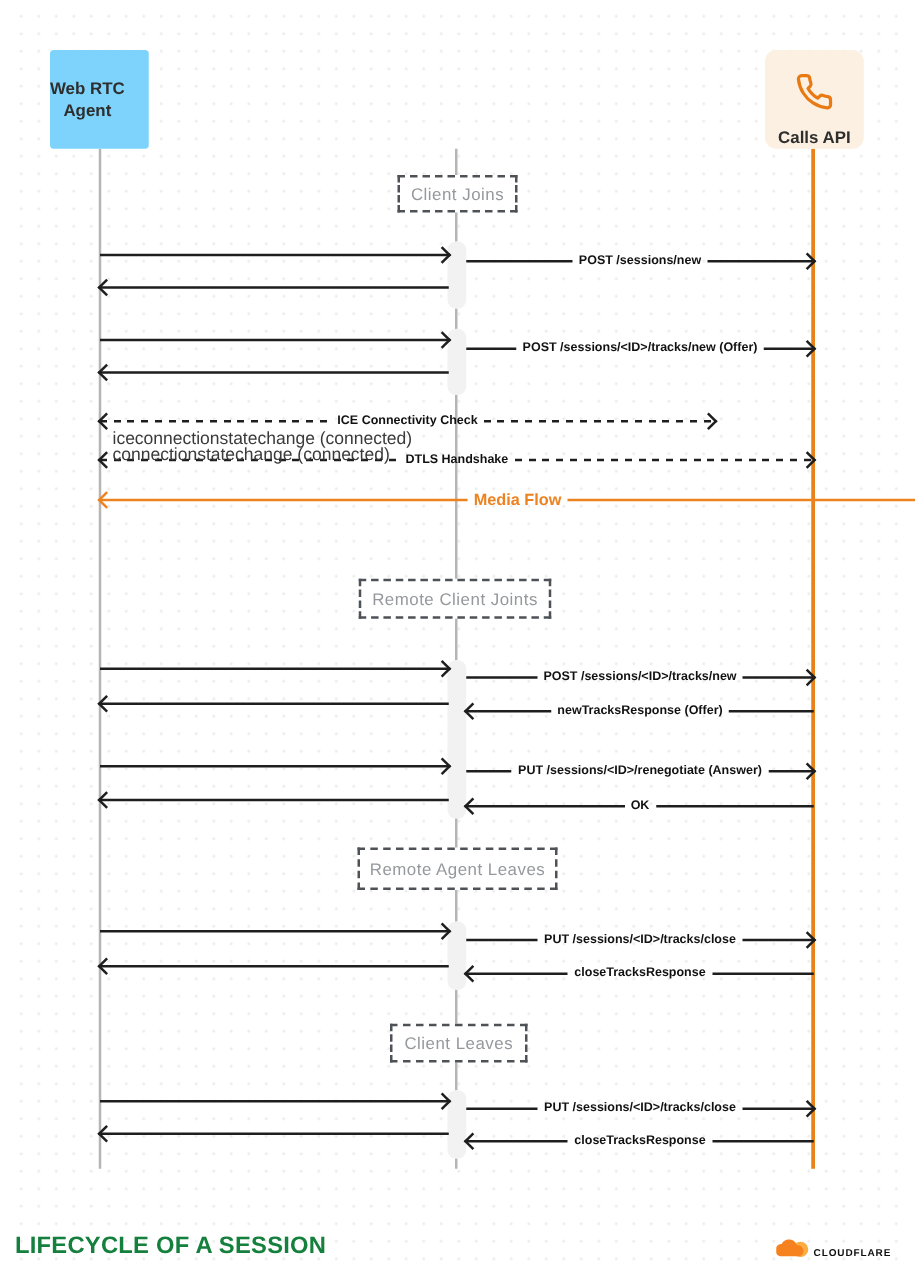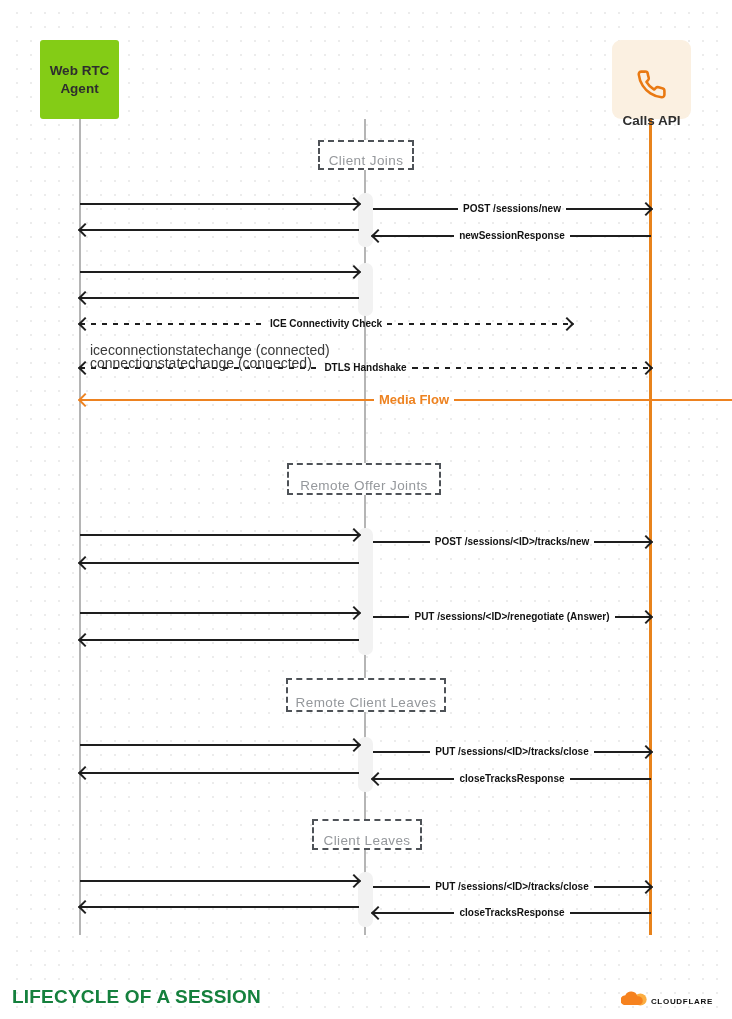--- a/index.html
+++ b/index.html
@@ -8,37 +8,37 @@
     font-family:"Liberation Sans", sans-serif;border-radius:10px;
   }
   .dots{
     position:absolute;left:8px;top:6px;right:8px;bottom:8px;border-radius:8px;
     background-image:radial-gradient(circle,#ECECEC 1.1px,transparent 1.3px);
     background-size:14px 14px;background-position:2px 0px;
   }
   
   .actor{
     position:absolute;top:40px;width:79px;height:79px;display:flex;
-    align-items:center;justify-content:center;text-align:center;
+    align-items:center;justify-content:flex-start;text-align:center;
     font-weight:bold;font-size:13.5px;line-height:1.32;color:#2E2E2E;
-    background:#84cc16;border-radius:3px;white-space:pre-line;z-index:5;
+    background:#7dd3fc;border-radius:3px;white-space:pre-line;z-index:5;
   }
   .actor.calls{
     background:#FBF0E1;border-radius:9px;flex-direction:column;gap:7px;
-    justify-content:flex-start;padding-top:11px;box-sizing:border-box;
+    justify-content:flex-start;box-sizing:border-box;
   }
   
   .lifeline{position:absolute;top:119px;height:816px;width:2px;background:#B5B5B5;z-index:1;}
   .lifeline.orange{width:3px;background:#E8831C;}
   
   .bar{position:absolute;left:358px;width:15px;background:#F2F2F2;border-radius:7px;z-index:2;}
   
   .phase{
     position:absolute;background:#fff;border:2px dashed #4E5257;z-index:4;
-    display:flex;align-items:flex-end;justify-content:center;box-sizing:border-box;
+    display:flex;align-items:center;justify-content:center;box-sizing:border-box;
     color:#95989C;font-size:13.5px;letter-spacing:.4px;white-space:nowrap;
   }
   
   .arrow{position:absolute;height:12px;display:flex;align-items:center;z-index:3;}
   .arrow .shaft{flex:1;height:2.5px;background:#1E1E1E;}
   .arrow .seg{flex:1;min-width:2px;height:2.5px;background:#1E1E1E;}
   .arrow.dashed .seg{background:repeating-linear-gradient(90deg,#1E1E1E 0 5.5px,transparent 5.5px 11px);}
   .arrow .msg{
     font-weight:bold;font-size:10px;color:#111;margin:0 5px;white-space:nowrap;
     position:relative;top:-0.5px;
@@ -84,60 +84,60 @@
         <path d="M22 16.92v3a2 2 0 0 1-2.18 2 19.79 19.79 0 0 1-8.63-3.07 19.5 19.5 0 0 1-6-6 19.79 19.79 0 0 1-3.07-8.67A2 2 0 0 1 4.11 2h3a2 2 0 0 1 2 1.72 12.84 12.84 0 0 0 .7 2.81 2 2 0 0 1-.45 2.11L8.09 9.91a16 16 0 0 0 6 6l1.27-1.27a2 2 0 0 1 2.11-.45 12.84 12.84 0 0 0 2.81.7A2 2 0 0 1 22 16.92z"></path>
       </svg>
     </span>
     <span>Calls API</span>
   </div>
 
   <div class="phase" style="left:318px;top:140px;width:96px;height:30px">
     <span>Client Joins</span>
   </div>
   <div class="phase" style="left:287px;top:463px;width:154px;height:32px">
-    <span>Remote Offer Joints</span>
+    <span>Remote Client Joints</span>
   </div>
   <div class="phase" style="left:286px;top:678px;width:160px;height:34px">
-    <span>Remote Client Leaves</span>
+    <span>Remote Agent Leaves</span>
   </div>
   <div class="phase" style="left:312px;top:819px;width:110px;height:31px">
     <span>Client Leaves</span>
   </div>
 
   <div class="arrow" style="left:80px;top:198px;width:279px">
     <span class="shaft"></span>
       <span class="head r"></span>
   </div>
   <div class="arrow" style="left:373px;top:203px;width:278px">
     <span class="seg"></span>
       <span class="msg">POST /sessions/new</span>
       <span class="seg"></span>
     <span class="head r"></span>
   </div>
-  <div class="arrow" style="left:373px;top:230px;width:278px">
-    <span class="head l"></span>
-    <span class="seg"></span>
-      <span class="msg">newSessionResponse</span>
-      <span class="seg"></span>
-  </div>
   <div class="arrow" style="left:80px;top:224px;width:279px">
     <span class="head l"></span>
       <span class="shaft"></span>
   </div>
 
   <div class="arrow" style="left:80px;top:266px;width:279px">
     <span class="shaft"></span>
       <span class="head r"></span>
   </div>
+  <div class="arrow" style="left:373px;top:273px;width:278px">
+    <span class="seg"></span>
+      <span class="msg">POST /sessions/&lt;ID&gt;/tracks/new (Offer)</span>
+      <span class="seg"></span>
+    <span class="head r"></span>
+  </div>
   <div class="arrow" style="left:80px;top:292px;width:279px">
     <span class="head l"></span>
       <span class="shaft"></span>
   </div>
 
-  <div class="arrow dashed" style="left:80px;top:318px;width:492px">
+  <div class="arrow dashed" style="left:80px;top:331px;width:492px">
     <span class="head l"></span>
     <span class="seg"></span>
       <span class="msg">ICE Connectivity Check</span>
       <span class="seg"></span>
     <span class="head r"></span>
   </div>
   <div class="note" style="left:90px;top:342px">iceconnectionstatechange (connected)</div>
 
   <div class="arrow dashed" style="left:80px;top:362px;width:571px">
     <span class="head l"></span>
@@ -159,34 +159,46 @@
   <div class="arrow" style="left:80px;top:529px;width:279px">
     <span class="shaft"></span>
       <span class="head r"></span>
   </div>
   <div class="arrow" style="left:373px;top:536px;width:278px">
     <span class="seg"></span>
       <span class="msg">POST /sessions/&lt;ID&gt;/tracks/new</span>
       <span class="seg"></span>
     <span class="head r"></span>
   </div>
+  <div class="arrow" style="left:373px;top:563px;width:278px">
+    <span class="head l"></span>
+    <span class="seg"></span>
+      <span class="msg">newTracksResponse (Offer)</span>
+      <span class="seg"></span>
+  </div>
   <div class="arrow" style="left:80px;top:557px;width:279px">
     <span class="head l"></span>
       <span class="shaft"></span>
   </div>
 
   <div class="arrow" style="left:80px;top:607px;width:279px">
     <span class="shaft"></span>
       <span class="head r"></span>
   </div>
   <div class="arrow" style="left:373px;top:611px;width:278px">
     <span class="seg"></span>
       <span class="msg">PUT /sessions/&lt;ID&gt;/renegotiate (Answer)</span>
       <span class="seg"></span>
     <span class="head r"></span>
+  </div>
+  <div class="arrow" style="left:373px;top:639px;width:278px">
+    <span class="head l"></span>
+    <span class="seg"></span>
+      <span class="msg">OK</span>
+      <span class="seg"></span>
   </div>
   <div class="arrow" style="left:80px;top:634px;width:279px">
     <span class="head l"></span>
       <span class="shaft"></span>
   </div>
 
   <div class="arrow" style="left:80px;top:739px;width:279px">
     <span class="shaft"></span>
       <span class="head r"></span>
   </div>

